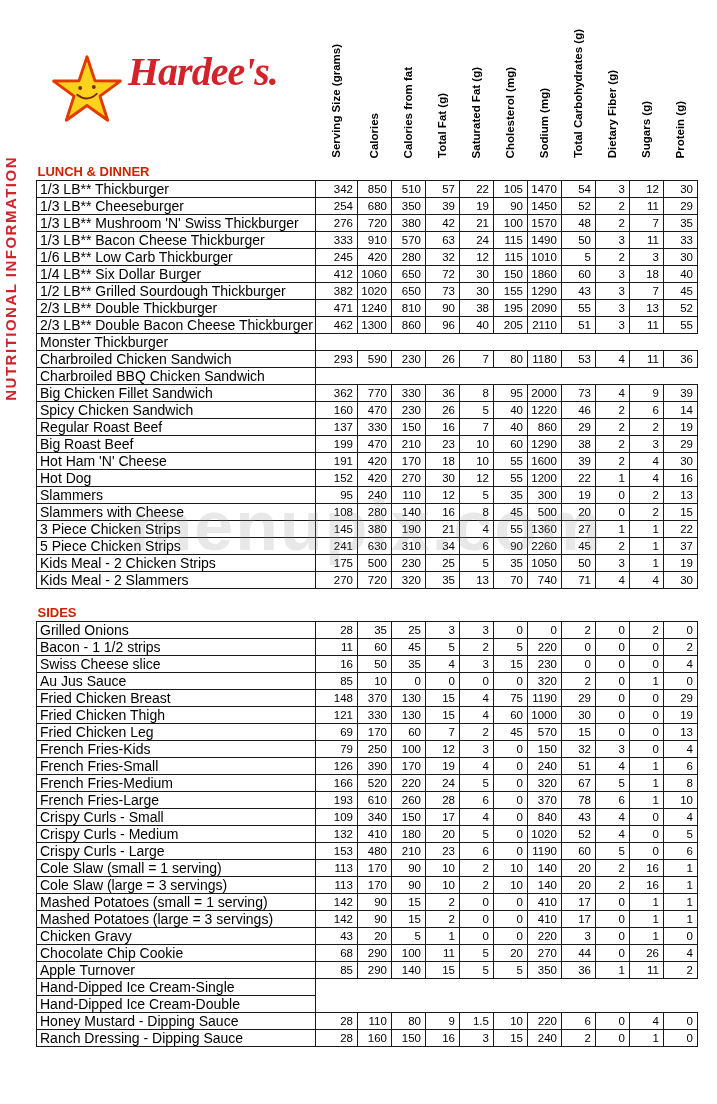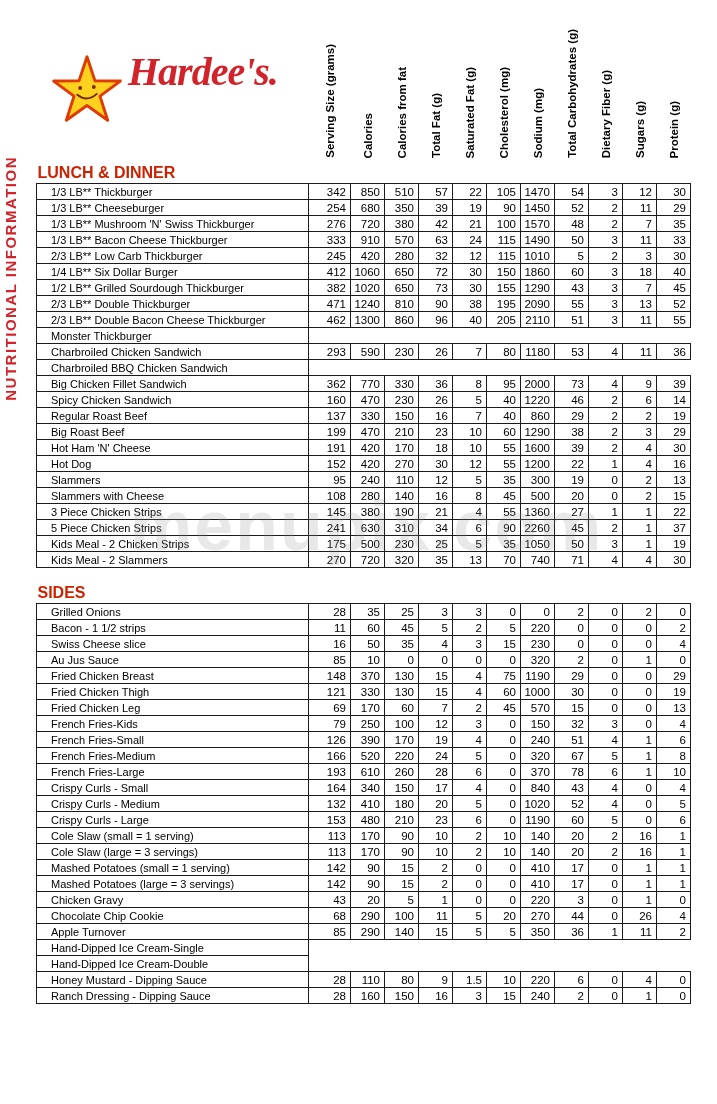--- a/index.html
+++ b/index.html
@@ -22,30 +22,30 @@
     position:absolute; left:36px; top:6px;
     border-collapse:collapse; table-layout:fixed;
   }
   .colhead { vertical-align:bottom; padding:0 0 4px 0; height:152px; }
   .vtext {
     writing-mode:vertical-rl; transform:rotate(180deg);
     font-weight:bold; font-size:11.5px; white-space:nowrap; margin:0 auto; color:#000;
   }
   .nutrition-table td { height:15px; }
   .lbl {
-    border:1px solid #1a1a1a; font-size:11px; color:#000;
-    padding:0 2px 0 14px; white-space:nowrap; overflow:hidden;
+    border:1px solid #1a1a1a; font-size:14px; color:#000;
+    padding:0 2px 0 3px; white-space:nowrap; overflow:hidden;
   }
   .num {
     border:1px solid #1a1a1a; font-size:11.5px; color:#000;
     text-align:right; padding:0 4px 0 0; white-space:nowrap;
   }
   .num.blank { border:none; }
   .section-row td {
-    border:none; color:#cc2200; font-weight:bold; font-size:16px;
+    border:none; color:#cc2200; font-weight:bold; font-size:13px;
     padding:2px 0 1px 1px; white-space:nowrap;
   }
   .spacer-row td { border:none; height:12px; }
   .watermark {
     position:absolute; left:130px; top:486px;
     font-family:Liberation Sans, sans-serif; font-size:70px; font-weight:bold;
     color:#8f8f8f; opacity:0.20; letter-spacing:2px; pointer-events:none;
     user-select:none;
   }
 </style>
@@ -173,21 +173,21 @@
           <td class="num">63</td>
           <td class="num">24</td>
           <td class="num">115</td>
           <td class="num">1490</td>
           <td class="num">50</td>
           <td class="num">3</td>
           <td class="num">11</td>
           <td class="num">33</td>
         </tr>
         <tr>
-          <td class="lbl">2/3 LB** Low Carb Thickburger</td>
+          <td class="lbl">1/6 LB** Low Carb Thickburger</td>
           <td class="num">245</td>
           <td class="num">420</td>
           <td class="num">280</td>
           <td class="num">32</td>
           <td class="num">12</td>
           <td class="num">115</td>
           <td class="num">1010</td>
           <td class="num">5</td>
           <td class="num">2</td>
           <td class="num">3</td>
@@ -614,21 +614,21 @@
           <td class="num">6</td>
           <td class="num">0</td>
           <td class="num">370</td>
           <td class="num">78</td>
           <td class="num">6</td>
           <td class="num">1</td>
           <td class="num">10</td>
         </tr>
         <tr>
           <td class="lbl">Crispy Curls - Small</td>
-          <td class="num">164</td>
+          <td class="num">109</td>
           <td class="num">340</td>
           <td class="num">150</td>
           <td class="num">17</td>
           <td class="num">4</td>
           <td class="num">0</td>
           <td class="num">840</td>
           <td class="num">43</td>
           <td class="num">4</td>
           <td class="num">0</td>
           <td class="num">4</td>

